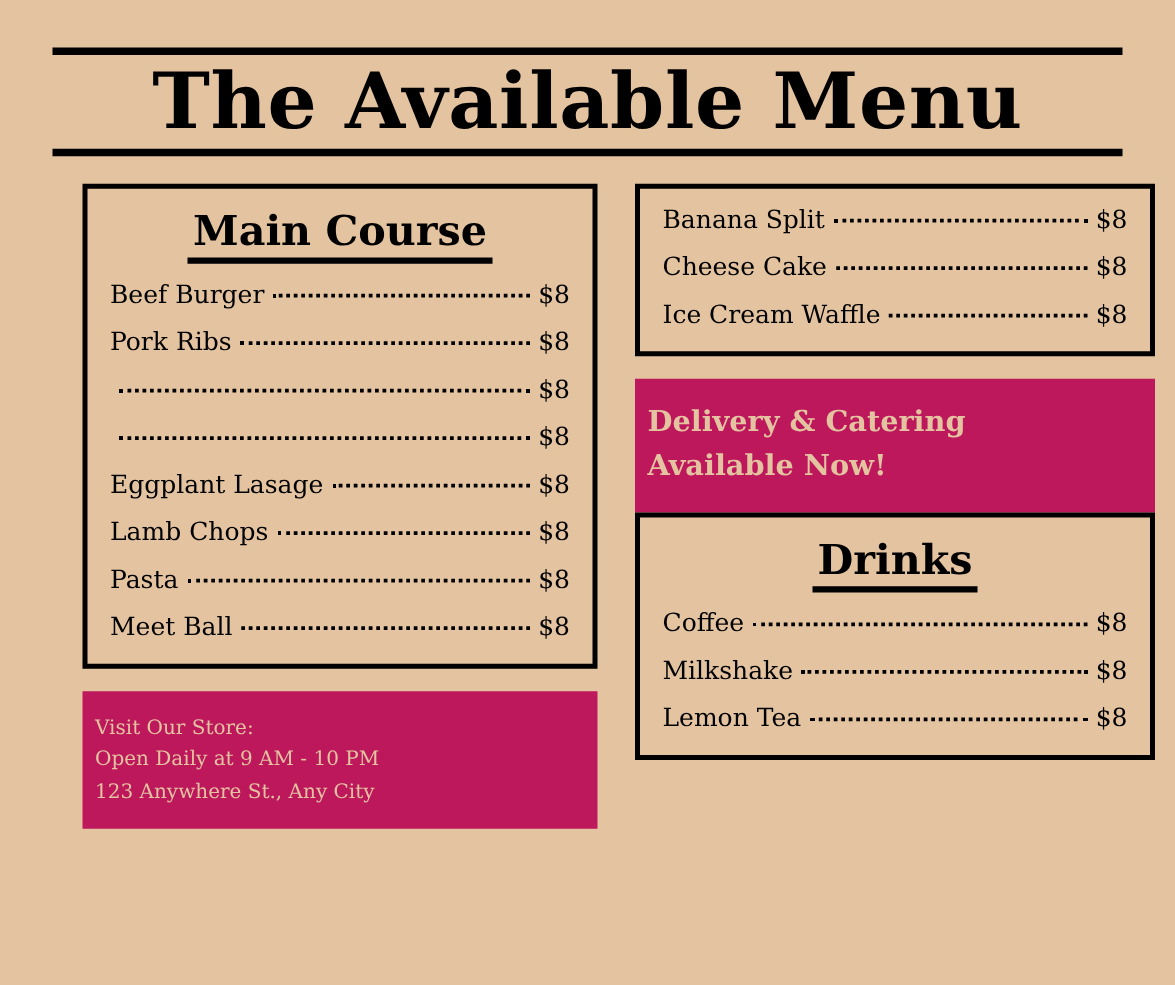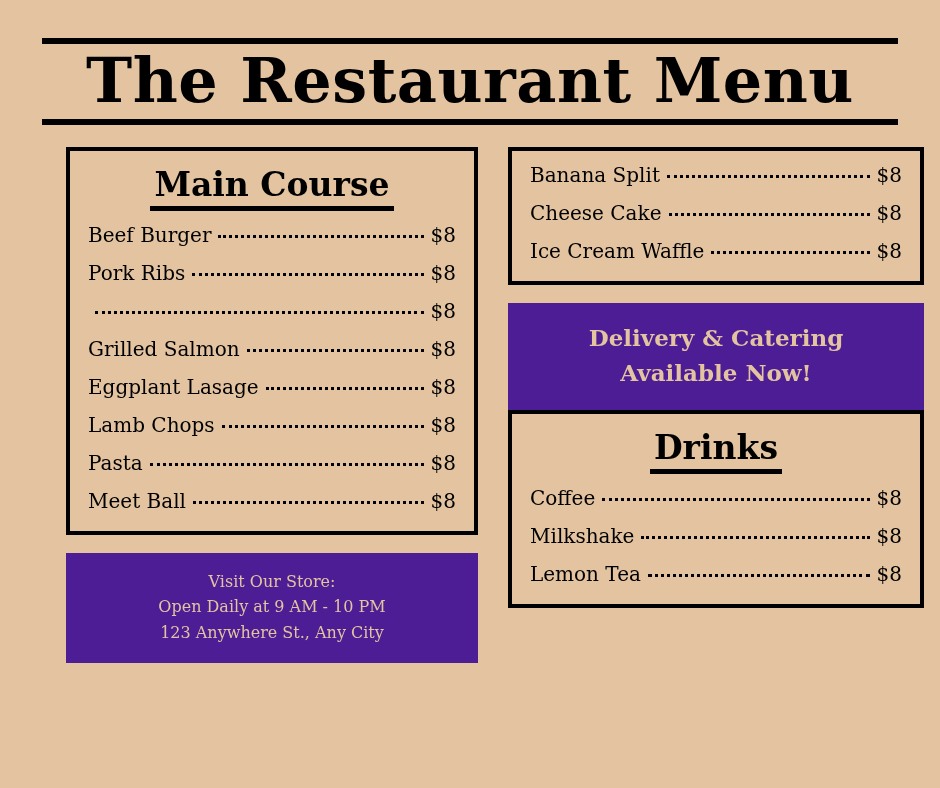--- a/index.html
+++ b/index.html
@@ -84,23 +84,22 @@
     margin: 0 7px 0 7px;
     border-bottom: 3px dotted #000;
     position: relative;
     top: -4px;
     min-width: 18px;
   }
   .item-price { flex: 0 0 auto; }
 
   
   .banner {
-    background: #4c1d95;
+    background: #be185d;
     color: #e3c3a0;
-    text-align: center;
     box-sizing: border-box;
   }
   .banner-promo {
     margin-top: 18px;
     padding: 18px 10px 20px 10px;
     font-size: 23px;
     font-weight: bold;
     line-height: 1.5;
   }
   .banner-store {
@@ -111,21 +110,21 @@
     font-weight: normal;
   }
   .banner-line { display: block; }
 </style>
 </head>
 <body>
 
 <div class="page">
 
   <div class="title-block">
-    <div class="title">The Restaurant Menu</div>
+    <div class="title">The Available Menu</div>
   </div>
 
   <div class="columns">
 
     <div class="col-left">
 
       <div class="panel">
         <div class="heading-wrap">
           <div class="panel-heading">Main Course</div>
         </div>
@@ -138,21 +137,20 @@
         <div class="item-row">
           <span class="item-name">Pork Ribs</span>
           <span class="dots"></span>
           <span class="item-price">$8</span>
         </div>
         <div class="item-row">
           <span class="dots"></span>
           <span class="item-price">$8</span>
         </div>
         <div class="item-row">
-          <span class="item-name">Grilled Salmon</span>
           <span class="dots"></span>
           <span class="item-price">$8</span>
         </div>
         <div class="item-row">
           <span class="item-name">Eggplant Lasage</span>
           <span class="dots"></span>
           <span class="item-price">$8</span>
         </div>
         <div class="item-row">
           <span class="item-name">Lamb Chops</span>

